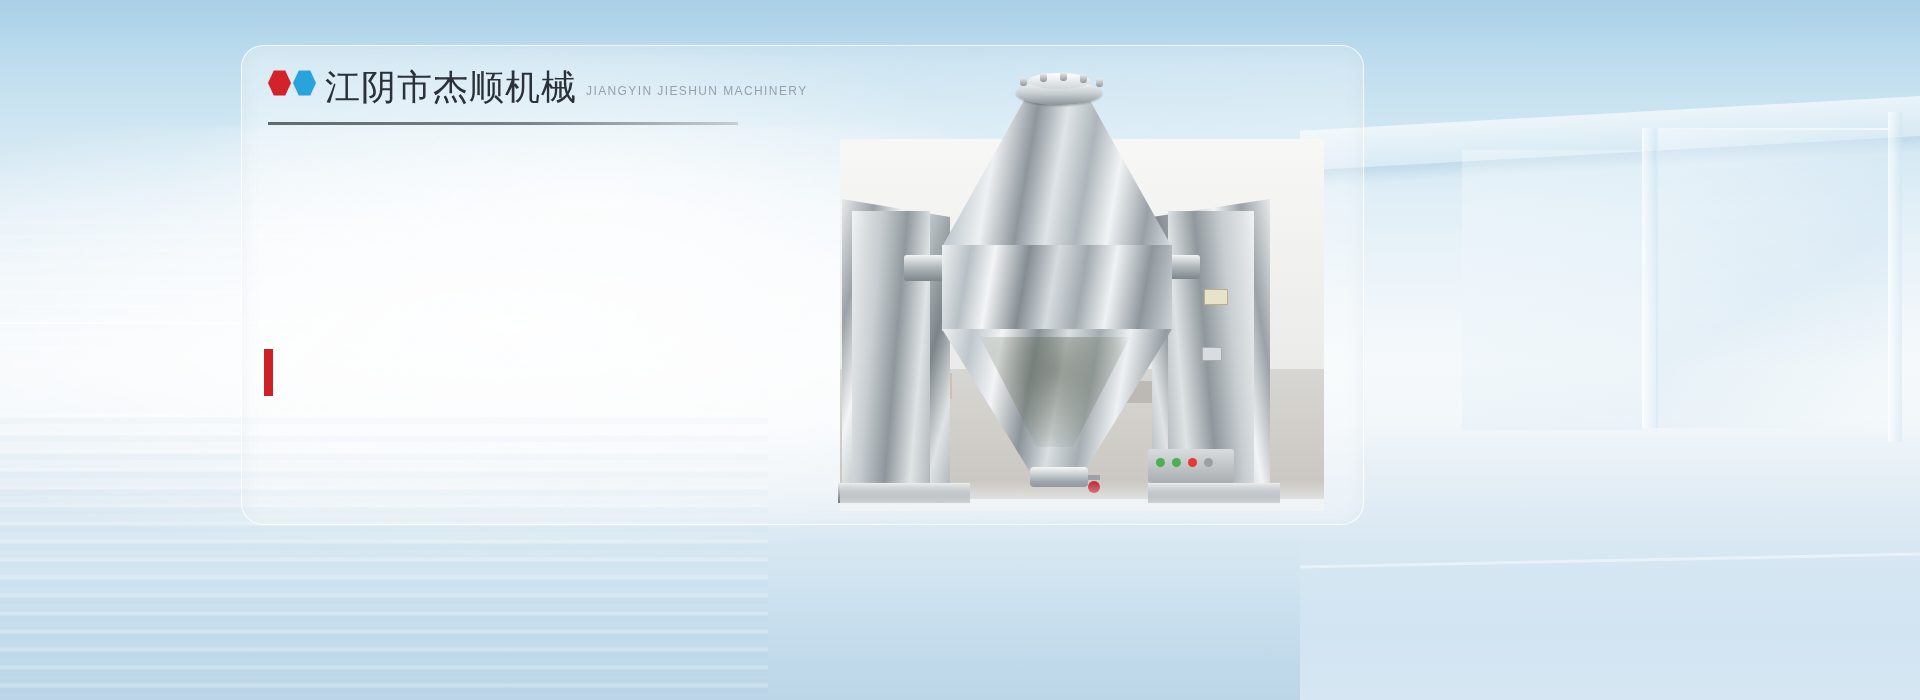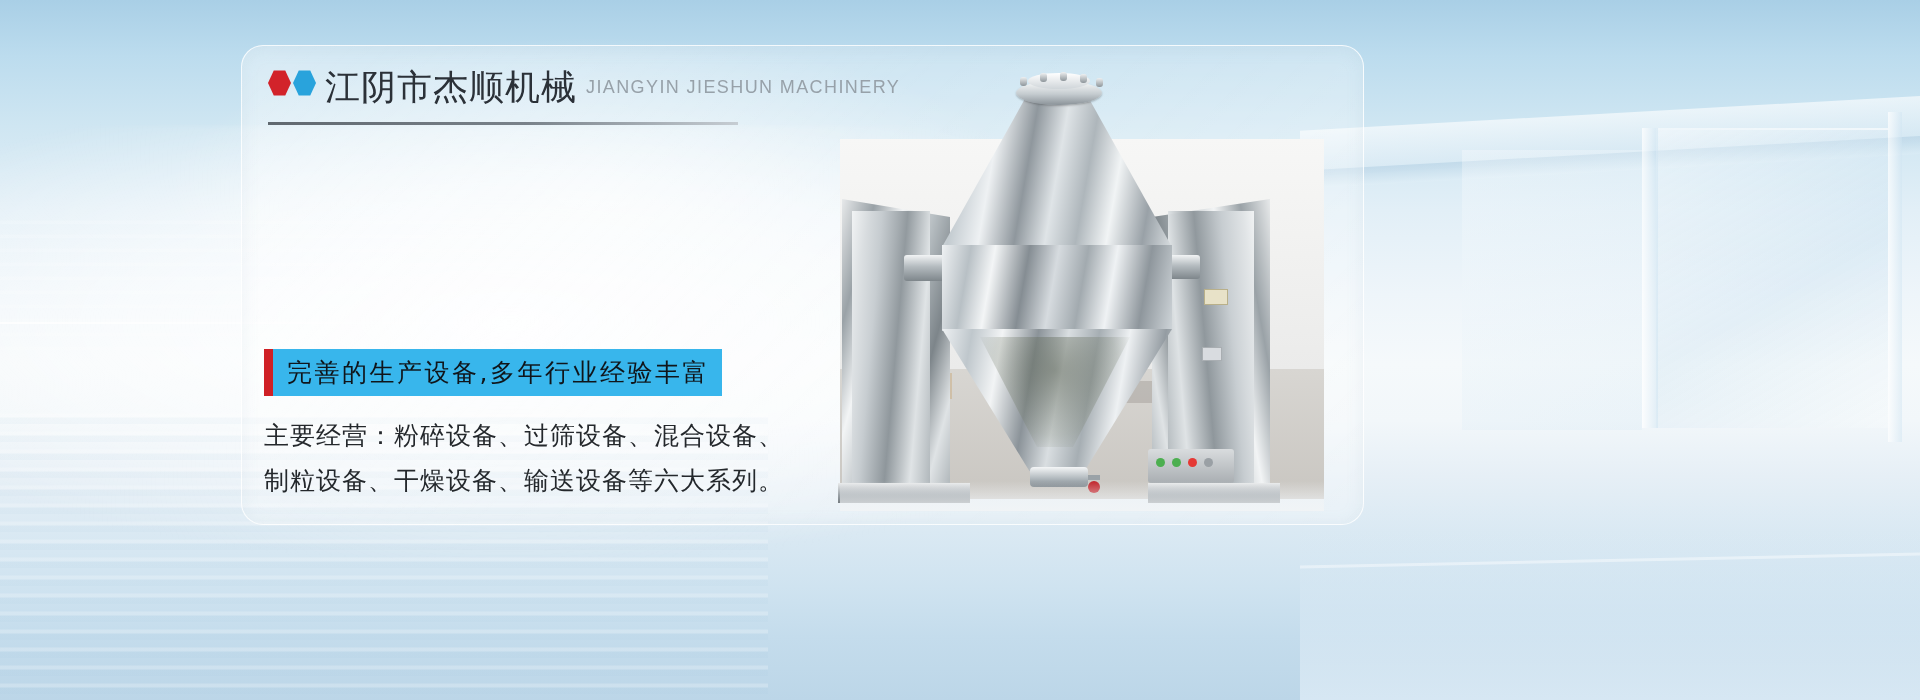--- a/index.html
+++ b/index.html
@@ -118,21 +118,21 @@
   }
   #hex-red{ background:#d2232a; }
   #hex-blue{ background:#29a3dc; }
   #brand-cn{
     font-family:"DejaVu Sans","Liberation Sans",sans-serif;
     font-size:35px; color:#2b3138; letter-spacing:1px; line-height:1;
     font-weight:400;
   }
   #brand-en{
     font-family:"Liberation Sans",sans-serif;
-    font-size:18px; color:#97a1a9; letter-spacing:1.4px;
+    font-size:12px; color:#97a1a9; letter-spacing:1.4px;
     margin-bottom:7px; font-weight:400; white-space:nowrap;
   }
   #logo-rule{
     position:absolute; left:26px; top:76px; width:470px; height:3px;
     background:linear-gradient(to right,#60686f 0%,#79828a 55%,#c6cdd3 100%);
   }
 
   
   #headline{
     position:absolute; left:24px; top:104px;
@@ -344,25 +344,22 @@
       <span class="hex" id="hex-blue"></span>
     </span>
     <span id="brand-cn">江阴市杰顺机械</span>
     <span id="brand-en">JIANGYIN JIESHUN MACHINERY</span>
   </div>
   <div id="logo-rule"></div>
 
 
   <div id="tagline-bar">
     <span id="tagline-accent"></span>
-    <span id="tagline-text">完善的生产设备,多年行业经验丰富</span>
   </div>
 
-  <div id="desc" class="nosel">主要经营：粉碎设备、过筛设备、混合设备、
-制粒设备、干燥设备、输送设备等六大系列。</div>
 
   <div id="product">
     <div id="photo-plate"></div>
     <div id="shop-wall"></div>
     <div id="shop-floor"></div>
 
     <div class="shop-clutter" id="clutter1"></div>
     <div class="shop-clutter" id="clutter2"></div>
     <div class="shop-clutter" id="clutter3"></div>
     <div class="shop-clutter" id="clutter4"></div>

